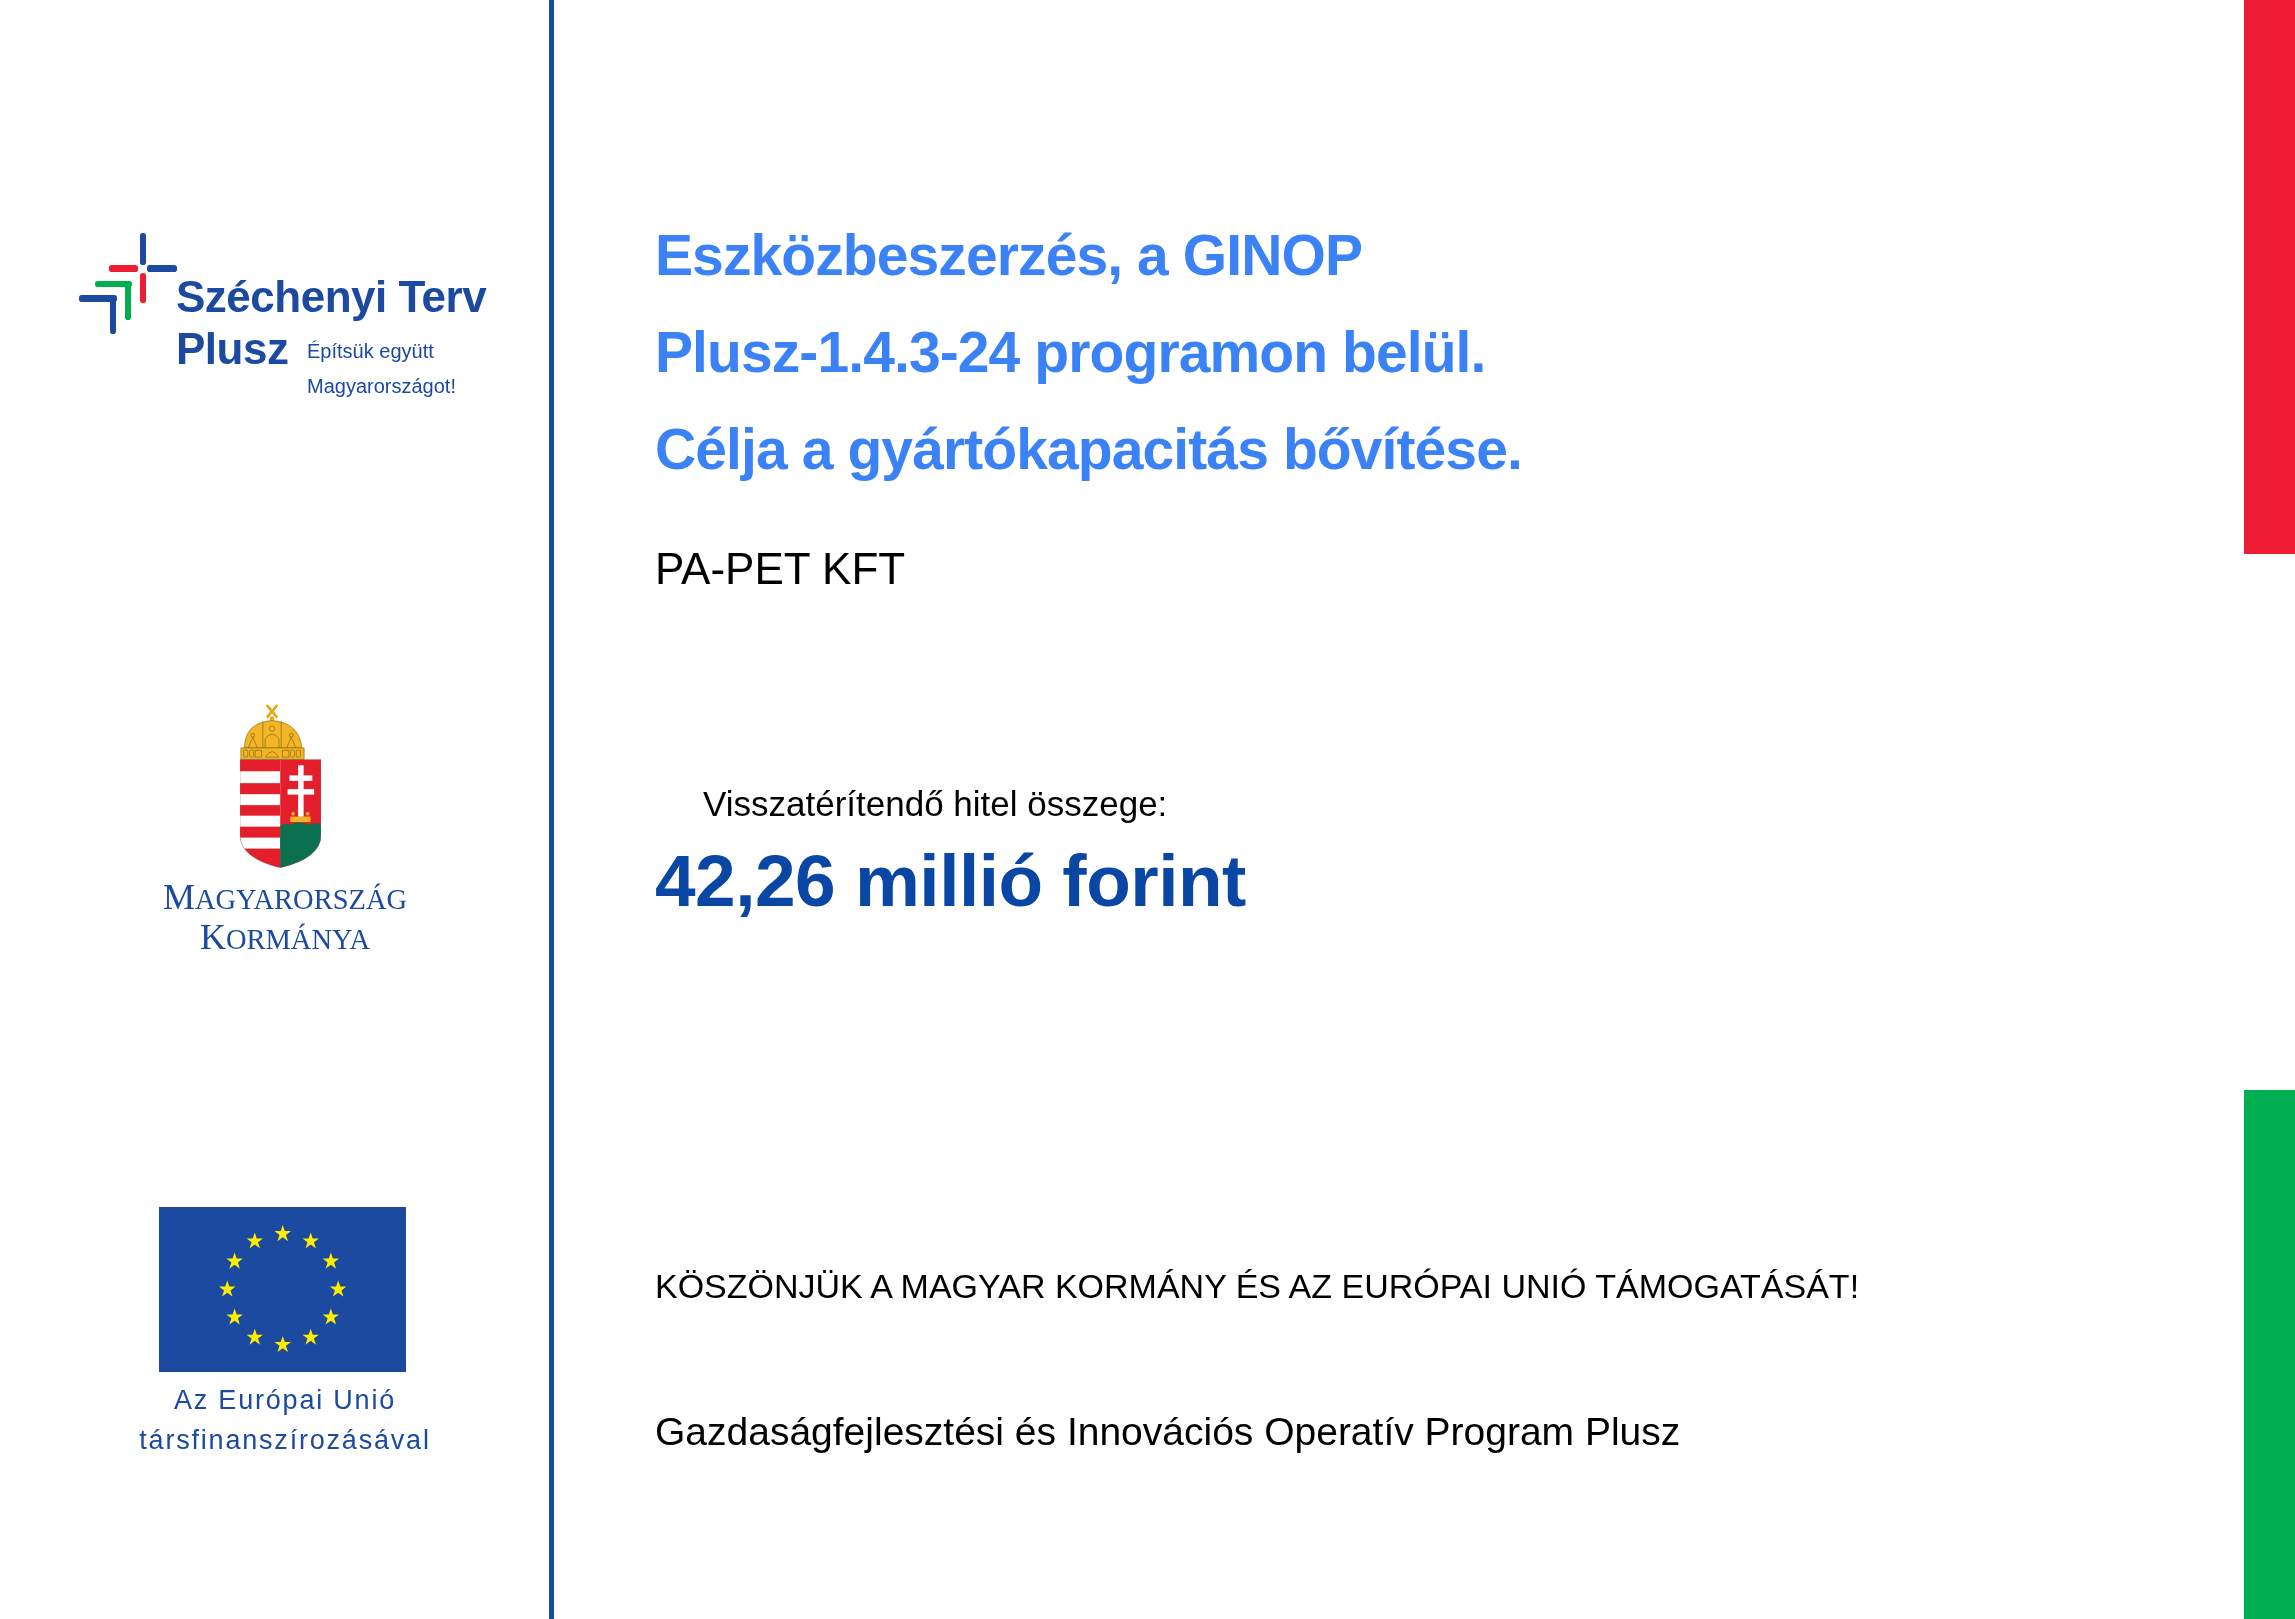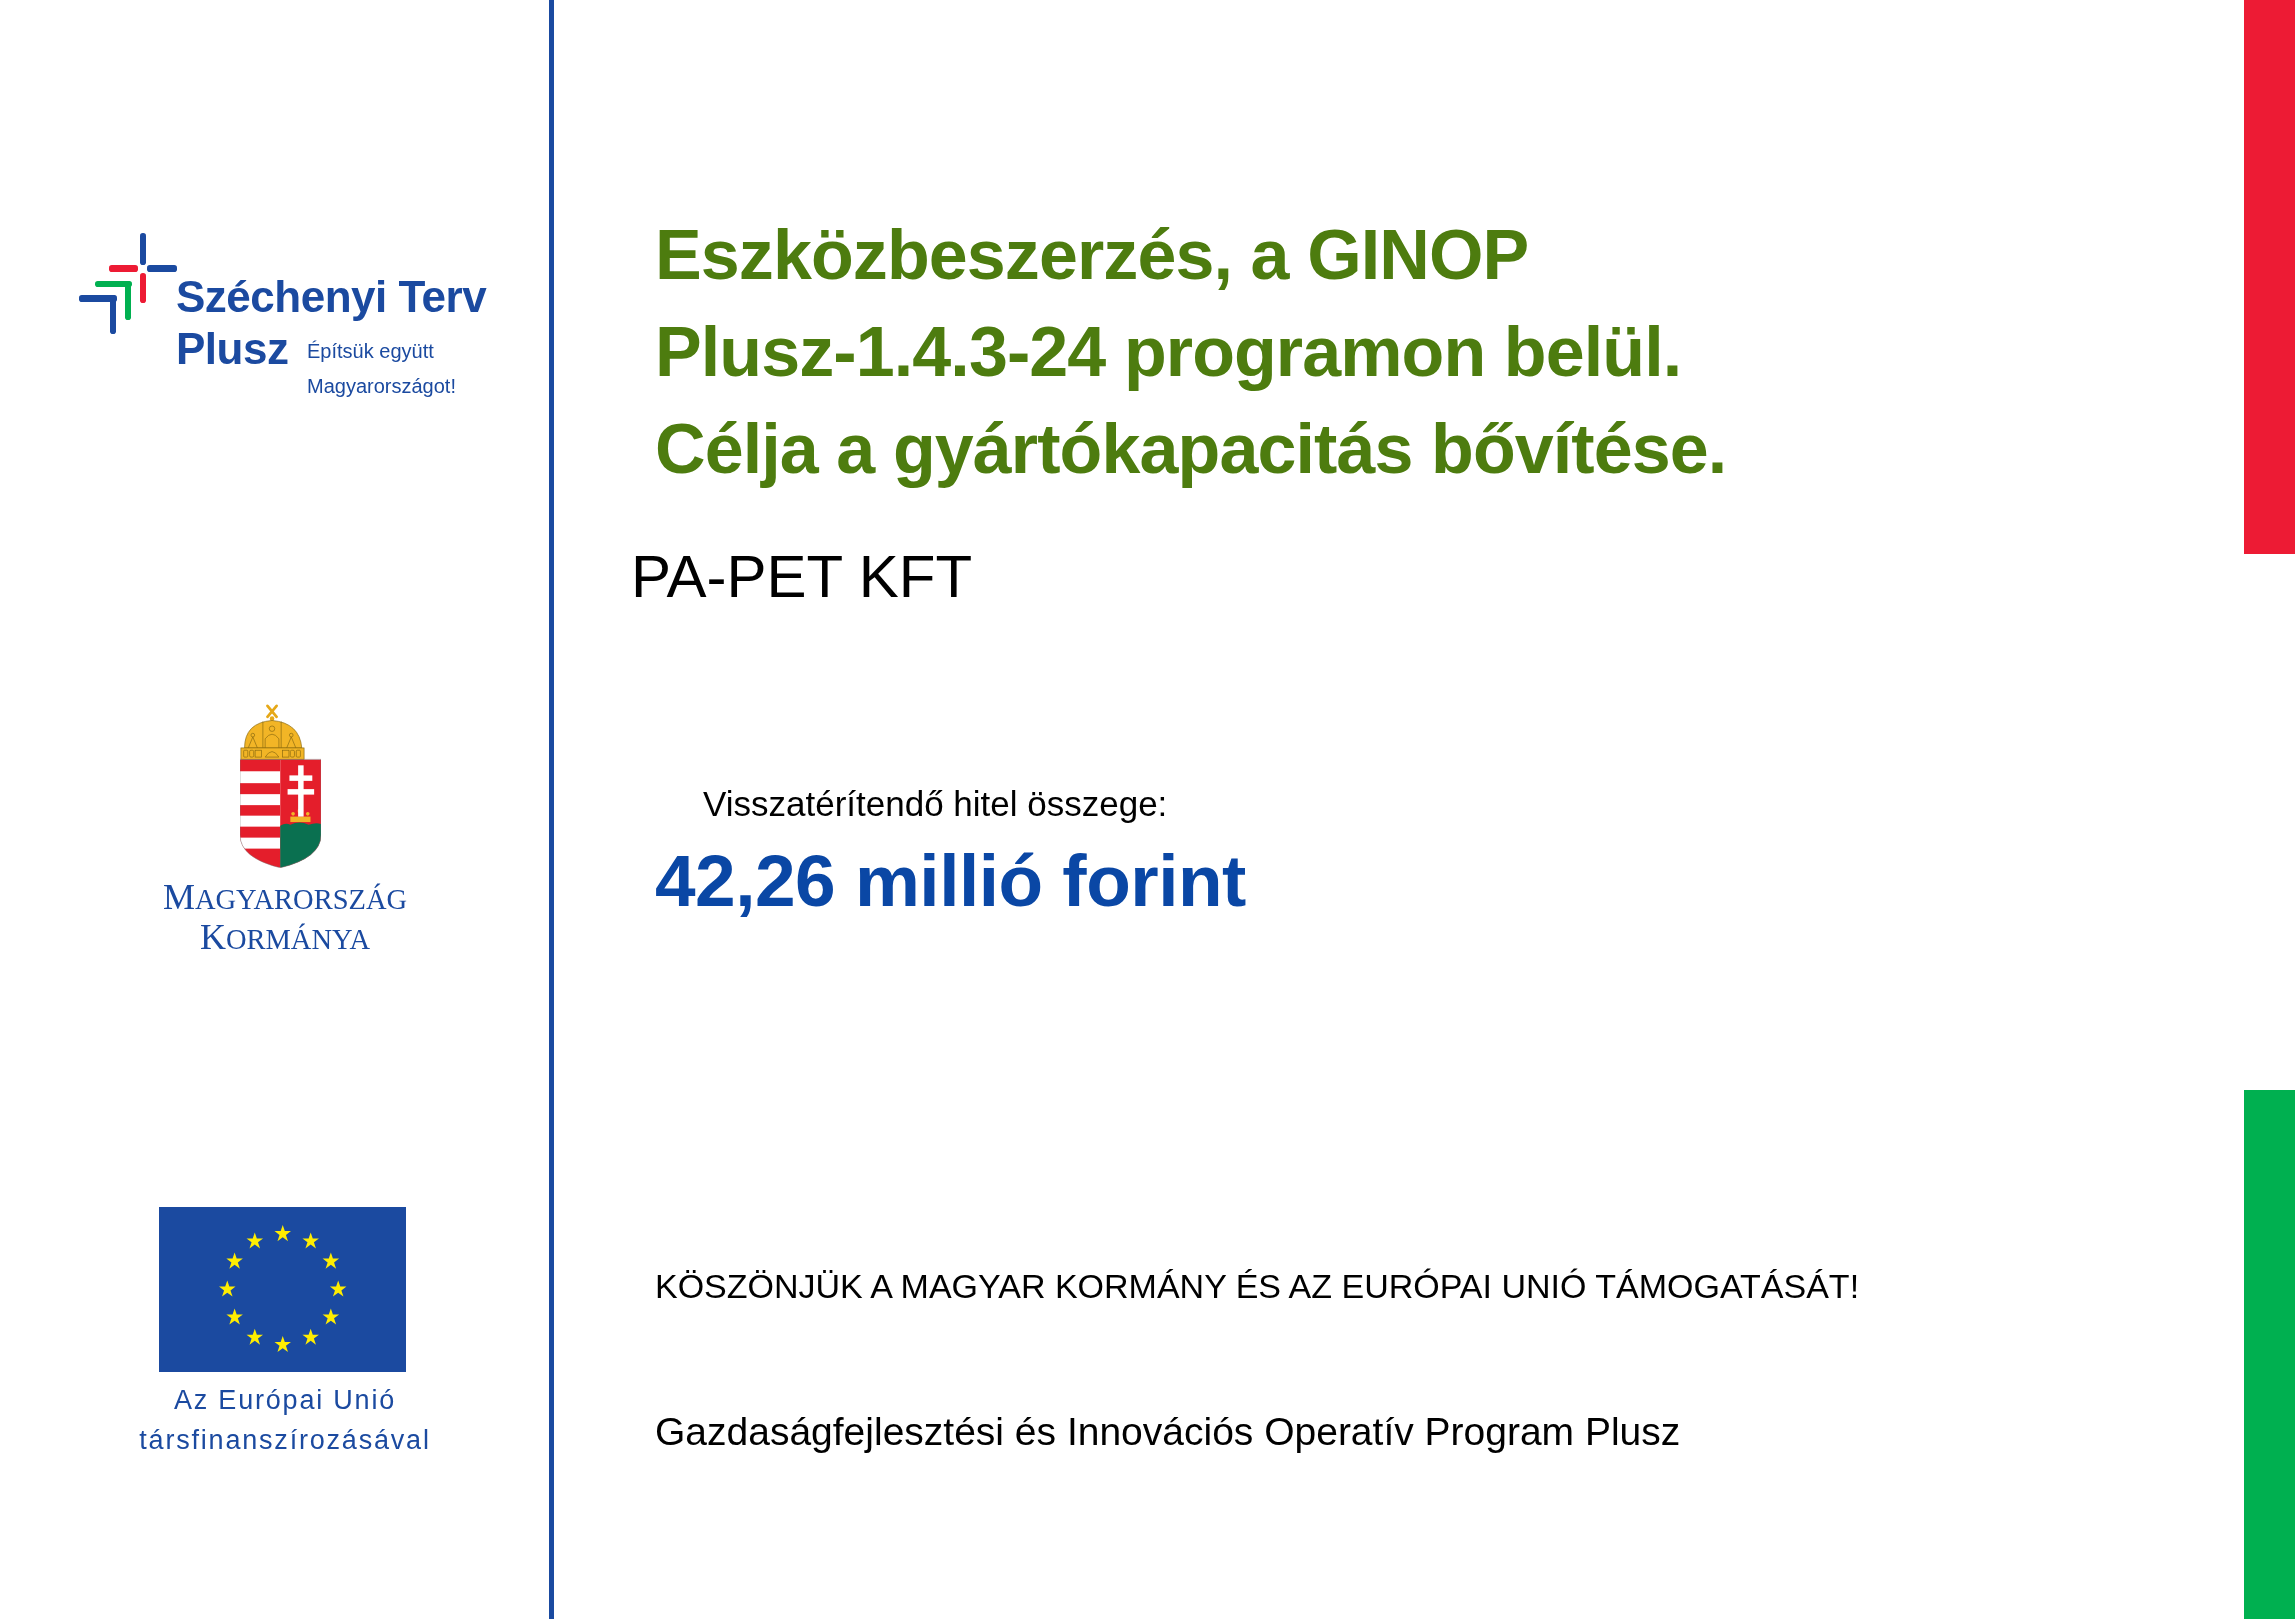--- a/index.html
+++ b/index.html
@@ -19,22 +19,22 @@
   .coa { left: 240px; top: 702px; width: 81px; height: 166px; }
   .gov-text { left: 138px; width: 294px; text-align: center; font-family: "Liberation Serif", serif; color: #1b4aa0; line-height: 1; white-space: nowrap; }
   .gov-big { font-size: 36px; }
   .gov-small { font-size: 28.5px; }
 
   
   .eu-flag { left: 159px; top: 1207px; width: 247px; height: 165px; background: #1b4aa0; }
   .eu-text { left: 92px; width: 386px; text-align: center; color: #1b4aa0; font-size: 27px; letter-spacing: 1.8px; line-height: 1; white-space: nowrap; }
 
   
-  .title { left: 655px; top: 207px; font-size: 70px; font-weight: bold; color: #4d7c0f; line-height: 97px; letter-spacing: -0.9px; white-space: nowrap; }
-  .company { left: 631px; top: 547px; font-size: 60px; color: #000; line-height: 1; }
+  .title { left: 655px; top: 207px; font-size: 57px; font-weight: bold; color: #3b82f6; line-height: 97px; letter-spacing: -0.9px; white-space: nowrap; }
+  .company { left: 655px; top: 547px; font-size: 44px; color: #000; line-height: 1; }
   .loan-label { left: 655px; top: 786px; font-size: 35px; color: #000; line-height: 1; margin-left: 48px; }
   .loan-amount { left: 655px; top: 844px; font-size: 73px; font-weight: bold; color: #0a47a5; line-height: 1; letter-spacing: -0.5px; white-space: nowrap; }
   .thanks { left: 655px; top: 1269px; font-size: 34px; color: #000; line-height: 1; white-space: nowrap; }
   .program { left: 655px; top: 1412px; font-size: 39px; color: #000; line-height: 1; white-space: nowrap; }
 </style>
 </head>
 <body>
 
 <div class="abs stripe-red"></div>
 <div class="abs stripe-green"></div>

